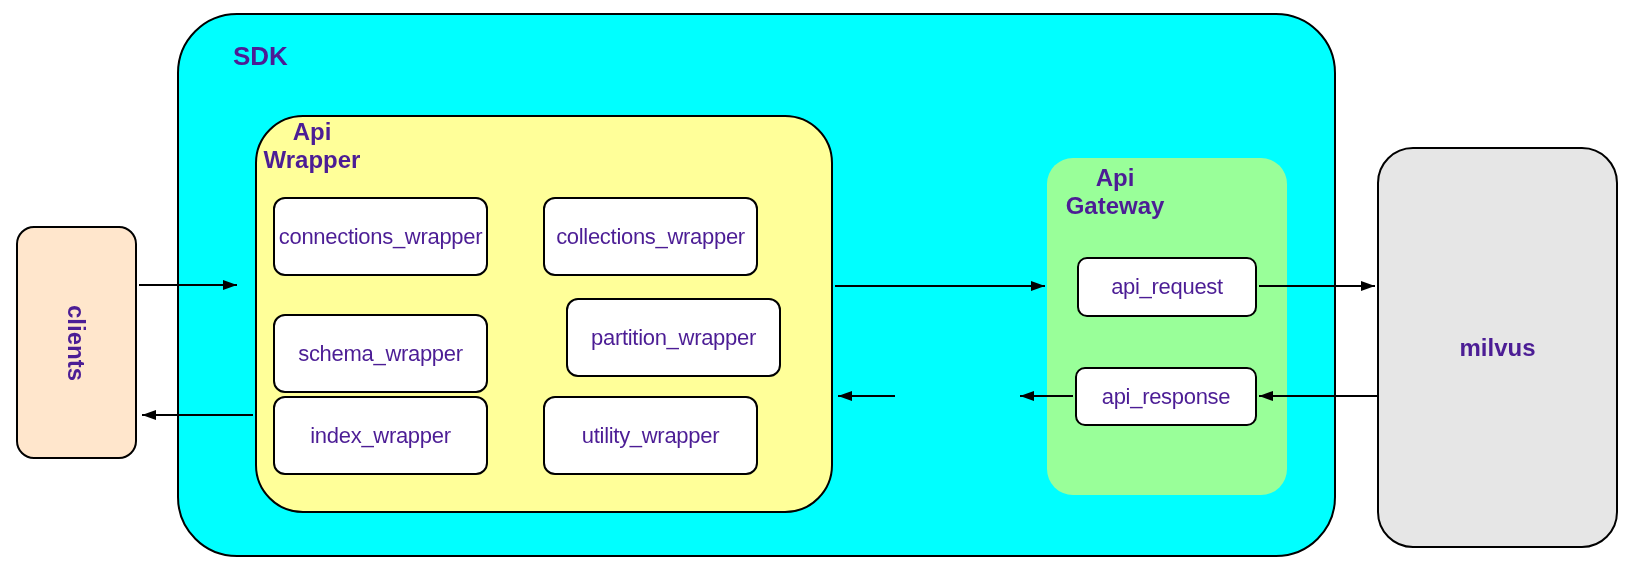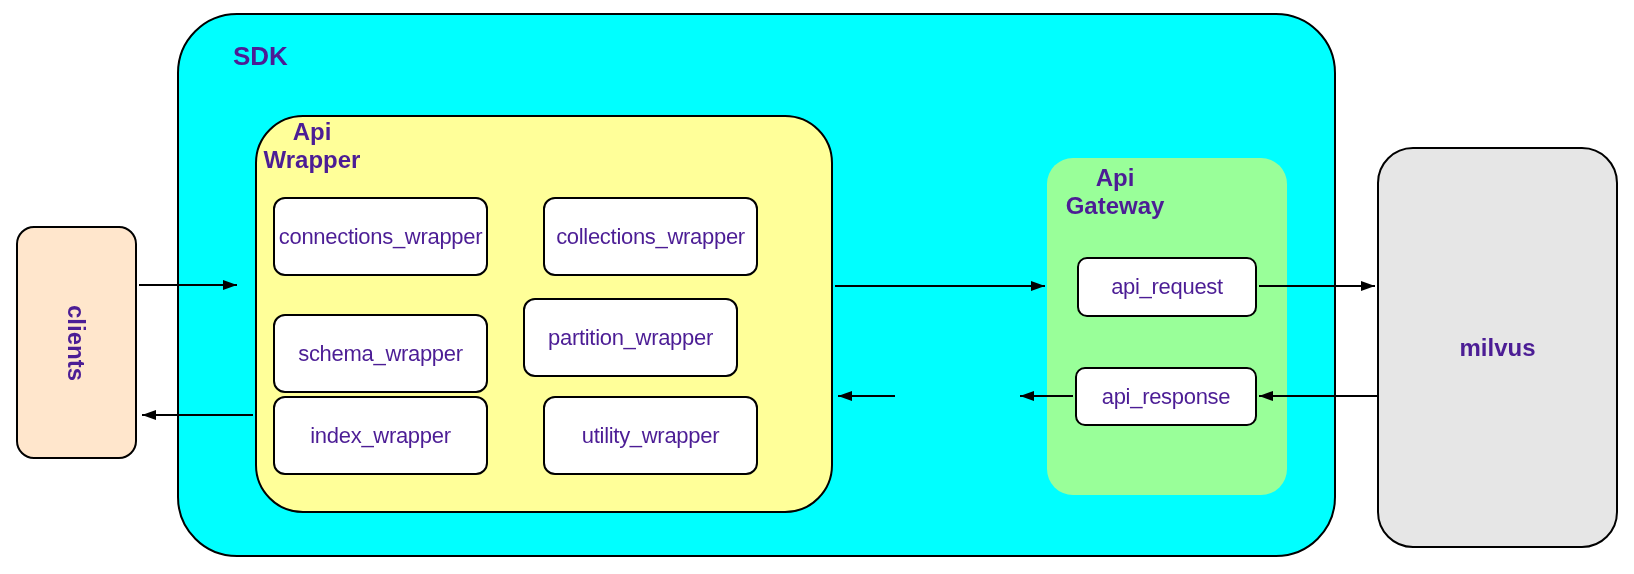--- a/index.html
+++ b/index.html
@@ -60,21 +60,21 @@
 
   
   .white-node {
     background: #ffffff; border: 2px solid #000; border-radius: 12px;
     font-size: 22px; letter-spacing: -0.3px; white-space: nowrap;
   }
   .wrapper-item { width: 215px; height: 79px; }
   .w-connections { left: 273px; top: 197px; }
   .w-collections { left: 543px; top: 197px; }
   .w-schema      { left: 273px; top: 314px; }
-  .w-partition   { left: 523px; top: 298px; }
+  .w-partition   { left: 566px; top: 298px; }
   .w-index       { left: 273px; top: 396px; }
   .w-utility     { left: 543px; top: 396px; }
 
   .api-request  { left: 1077px; top: 257px; width: 180px; height: 60px; border-radius: 10px; }
   .api-response { left: 1075px; top: 367px; width: 182px; height: 59px; border-radius: 10px; text-align: right; }
   .checker      { left: 897px;  top: 365px; width: 120px; height: 62px; }
 
   
   .arrows-layer {
     position: absolute; left: 0; top: 0;

